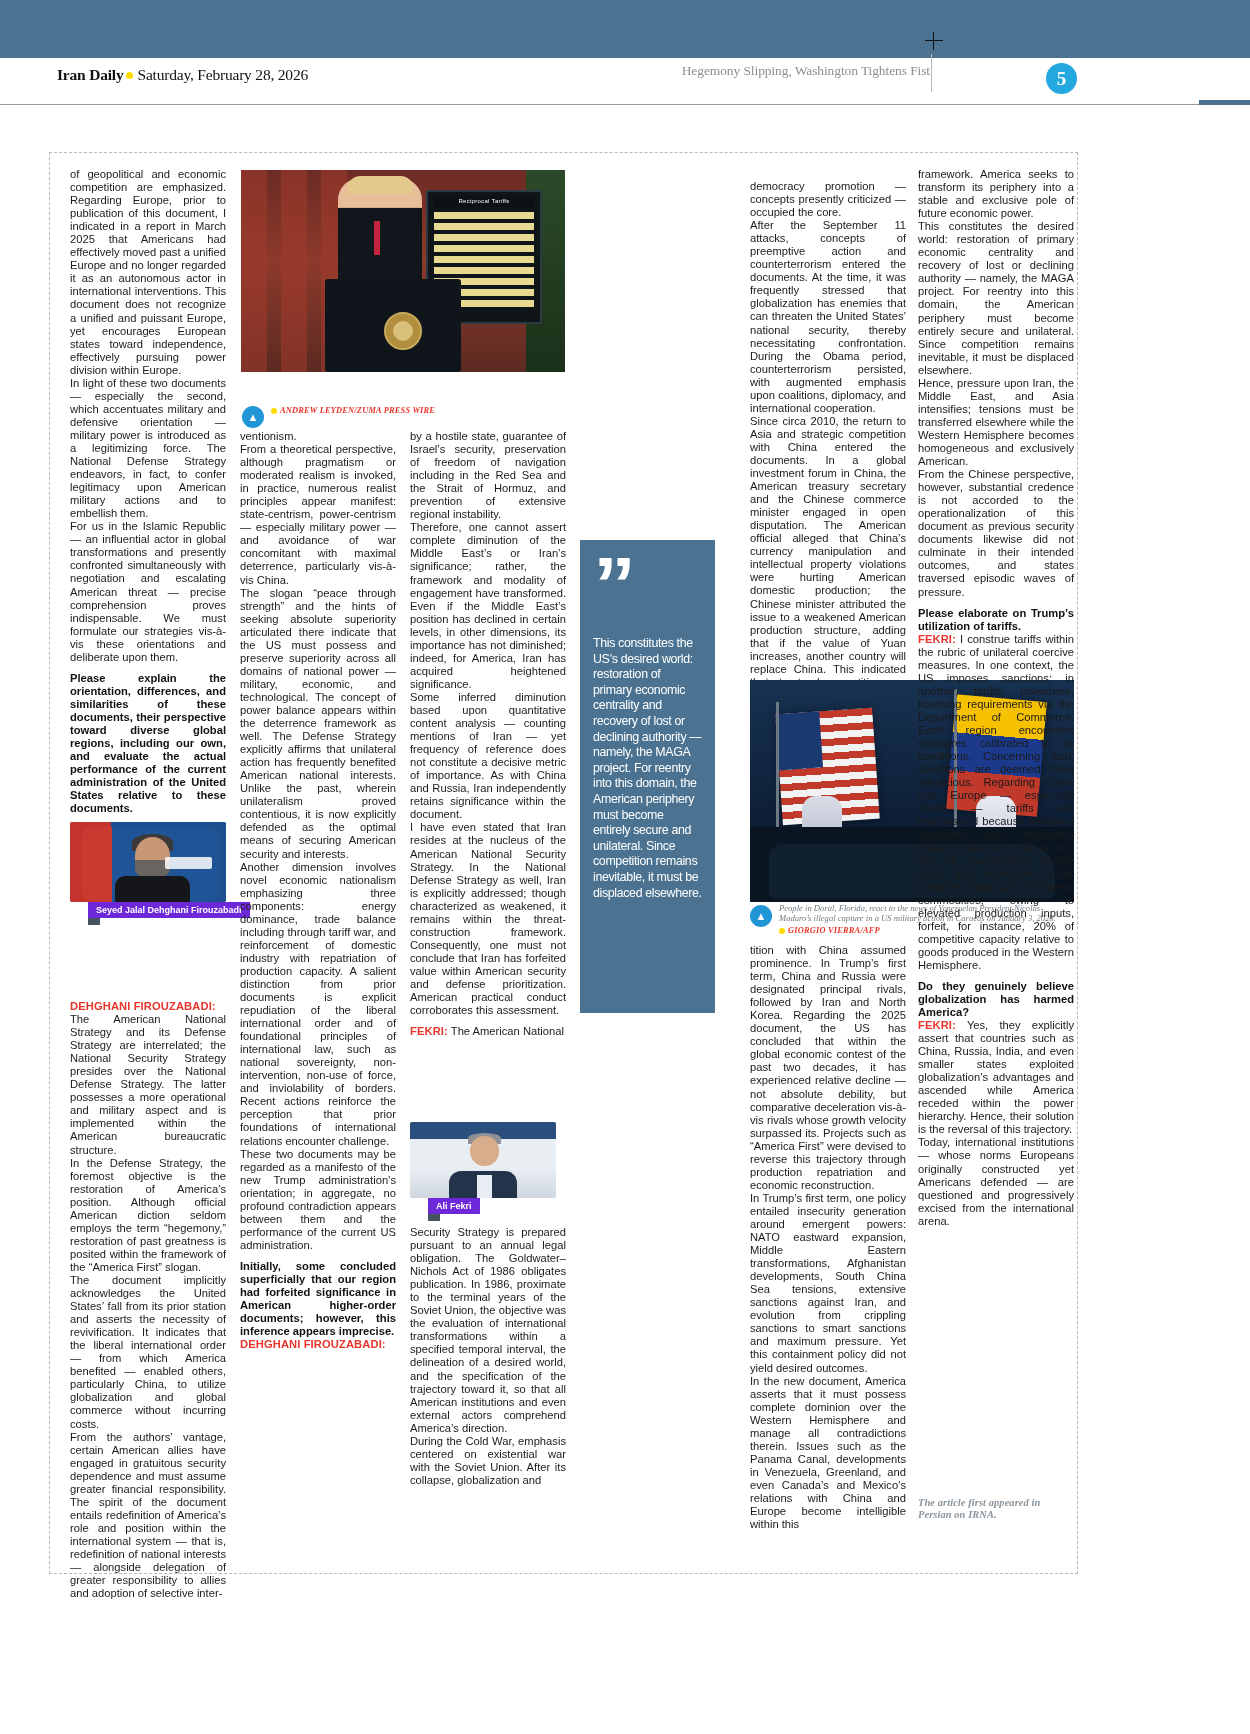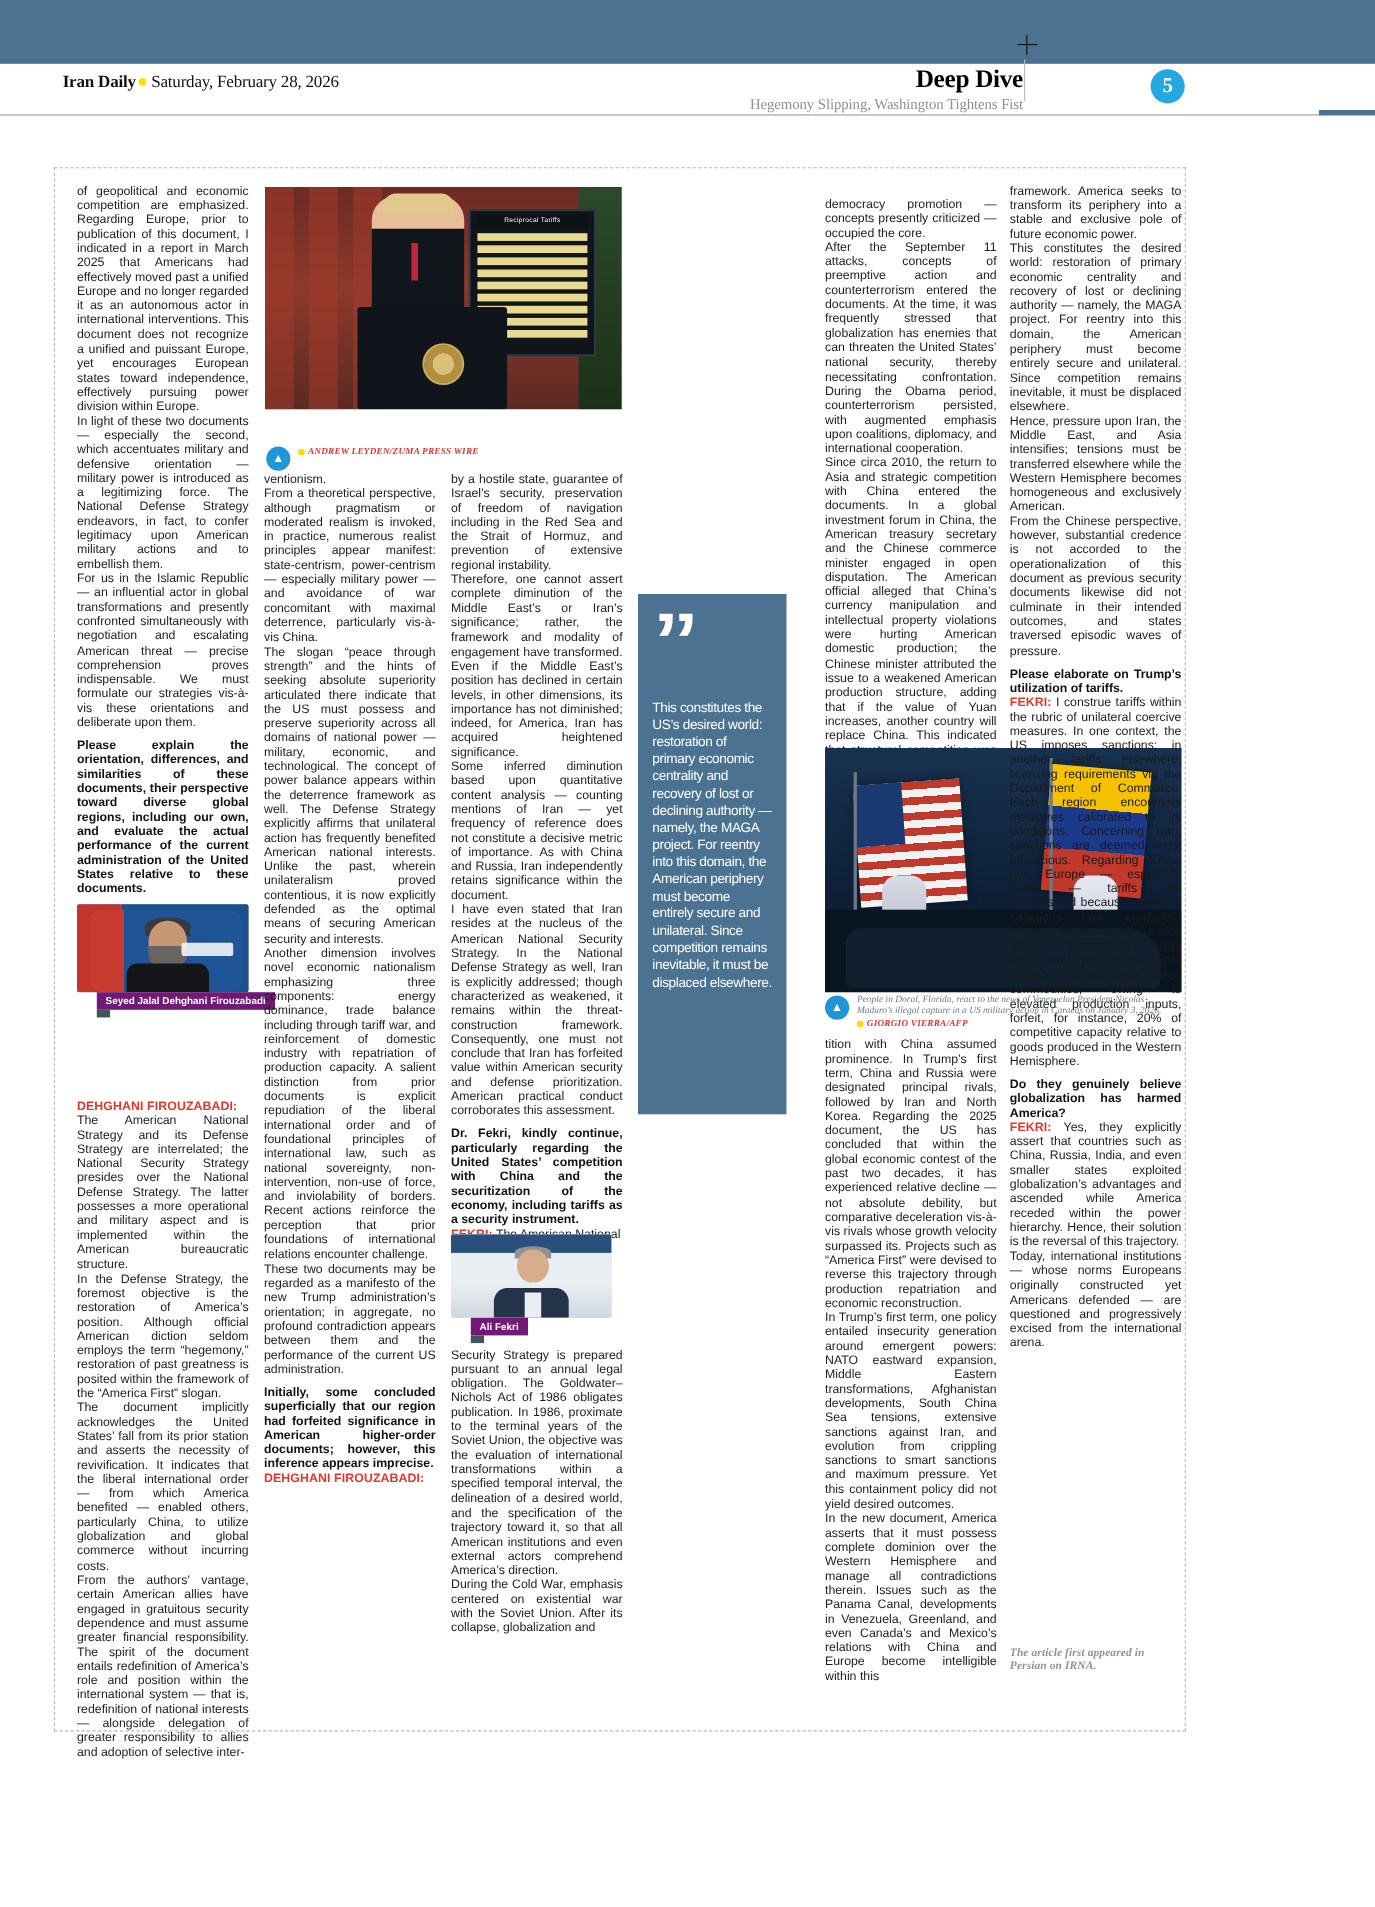--- a/index.html
+++ b/index.html
@@ -152,21 +152,21 @@
   .cap-credit .cdot {
     display:inline-block; width:6px; height:6px; border-radius:50%;
     background:#ffdd00; margin-right:3px; vertical-align:middle;
   }
   #cap-main { left:242px; top:404px; width:322px; }
   #cap-venz { left:750px; top:903px; width:324px; }
 
   
   .nameplate {
     position:absolute;
-    background:#701a75; color:#fff;
+    background:#6d28d9; color:#fff;
     font-family:"Liberation Sans", sans-serif;
     font-size:9px; font-weight:bold;
     padding:3px 8px;
     white-space:nowrap;
   }
   .nameplate .tail {
     position:absolute; left:0; bottom:-7px;
     width:12px; height:7px; background:#44535e;
   }
   #np1 { left:88px; top:902px; }
@@ -257,21 +257,20 @@
 <body>
 
 <div class="topbar"></div>
 <div class="crop-mark"></div>
 
 <div class="masthead">
   <div class="mast-left">
     <span class="paper">Iran Daily</span><span class="yellow-dot"></span><span>Saturday, February 28, 2026</span>
   </div>
   <div class="mast-center">
-    <div class="dd-title">Deep Dive</div>
     <div class="dd-sub">Hegemony Slipping, Washington Tightens Fist</div>
   </div>
 </div>
 <div class="mast-divider"></div>
 <div class="page-badge">5</div>
 <div class="mast-rule"></div>
 <div class="mast-rule2"></div>
 
 <div class="page-frame"></div>
 
@@ -351,21 +350,20 @@
   <p class="bold-q">Initially, some concluded superficially that our region had forfeited significance in American higher-order documents; however, this inference appears imprecise.</p>
   <p><span class="red-name">DEHGHANI FIROUZABADI:</span></p>
 </div>
 
 <div class="col" id="col3">
   <p>by a hostile state, guarantee of Israel’s security, preservation of freedom of navigation including in the Red Sea and the Strait of Hormuz, and prevention of extensive regional instability.</p>
   <p>Therefore, one cannot assert complete diminution of the Middle East’s or Iran’s significance; rather, the framework and modality of engagement have transformed. Even if the Middle East’s position has declined in certain levels, in other dimensions, its importance has not diminished; indeed, for America, Iran has acquired heightened significance.</p>
   <p>Some inferred diminution based upon quantitative content analysis — counting mentions of Iran — yet frequency of reference does not constitute a decisive metric of importance. As with China and Russia, Iran independently retains significance within the document.</p>
   <p>I have even stated that Iran resides at the nucleus of the American National Security Strategy. In the National Defense Strategy as well, Iran is explicitly addressed; though characterized as weakened, it remains within the threat-construction framework. Consequently, one must not conclude that Iran has forfeited value within American security and defense prioritization. American practical conduct corroborates this assessment.</p>
   <div class="gap"></div>
-  <p class="bold-q">Dr. Fekri, kindly continue, particularly regarding the United States’ competition with China and the securitization of the economy, including tariffs as a security instrument.</p>
   <p><span class="red-name">FEKRI:</span> <span>The American National</span></p>
 </div>
 
 <div class="photo-portrait2">
   <div class="portrait2-scene">
     <div class="p2-bg"></div>
     <div class="p2-banner"></div>
     <div class="p2-hair"></div>
     <div class="p2-head"></div>
     <div class="p2-body"></div>

